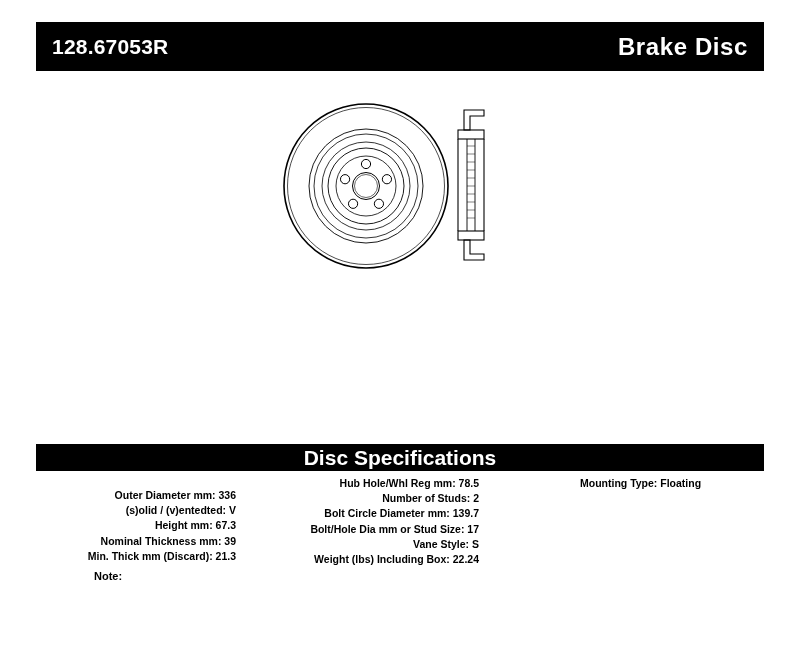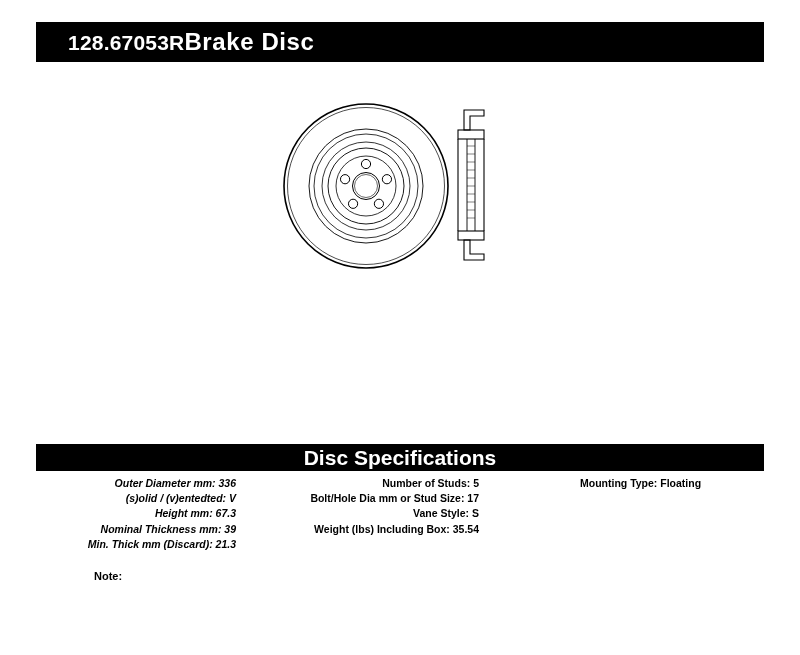--- a/index.html
+++ b/index.html
@@ -15,27 +15,27 @@
     position: relative;
     overflow: hidden;
   }
 
   
   .header-bar {
     position: absolute;
     left: 36px;
     top: 22px;
     width: 728px;
-    height: 40px;
+    height: 49px;
     background: #000000;
     display: flex;
     align-items: center;
-    justify-content: flex-start;
+    justify-content: space-between;
     box-sizing: border-box;
-    padding: 0 32px;
+    padding: 0 16px;
   }
   .part-number {
     color: #ffffff;
     font-size: 21px;
     font-weight: bold;
     letter-spacing: 0.2px;
     line-height: 1;
   }
   .product-type {
     color: #ffffff;
@@ -79,24 +79,23 @@
     position: absolute;
     left: 36px;
     top: 476px;
     width: 728px;
     font-size: 10.5px;
     font-weight: bold;
   }
   .col-left {
     position: absolute;
     left: 0;
-    top: 0;
+    top: 12px;
     width: 200px;
     text-align: right;
-    font-style: italic;
   }
   .col-mid {
     position: absolute;
     left: 208px;
     top: 0;
     width: 235px;
     text-align: right;
   }
   .col-right {
     position: absolute;
@@ -199,24 +198,26 @@
 
   <div class="col-left">
     <div class="spec-line">Outer Diameter mm: 336</div>
     <div class="spec-line">(s)olid / (v)entedted: V</div>
     <div class="spec-line">Height mm: 67.3</div>
     <div class="spec-line">Nominal Thickness mm: 39</div>
     <div class="spec-line">Min. Thick mm (Discard): 21.3</div>
   </div>
 
   <div class="col-mid">
-    <div class="spec-line">Number of Studs: 5</div>
+    <div class="spec-line">Hub Hole/Whl Reg mm: 78.5</div>
+    <div class="spec-line">Number of Studs: 2</div>
+    <div class="spec-line">Bolt Circle Diameter mm: 139.7</div>
     <div class="spec-line">Bolt/Hole Dia mm or Stud Size: 17</div>
     <div class="spec-line">Vane Style: S</div>
-    <div class="spec-line">Weight (lbs) Including Box: 35.54</div>
+    <div class="spec-line">Weight (lbs) Including Box: 22.24</div>
   </div>
 
   <div class="col-right">
     <div class="spec-line">Mounting Type: Floating</div>
   </div>
 
 </div>
 
 <div class="note-row">
   <span class="note-label">Note:</span>

